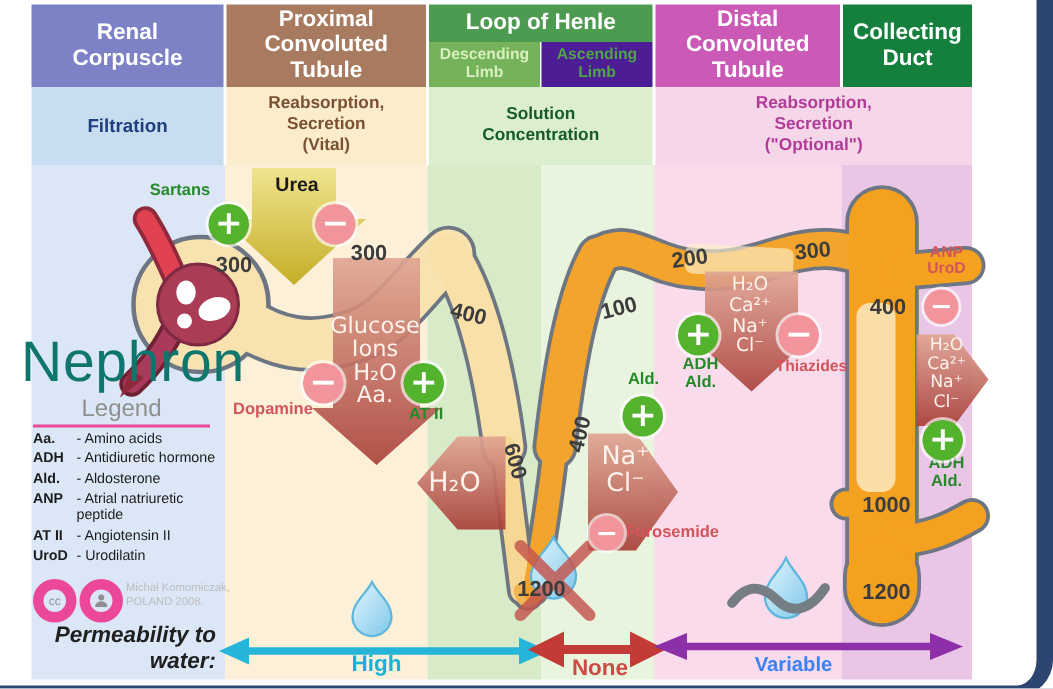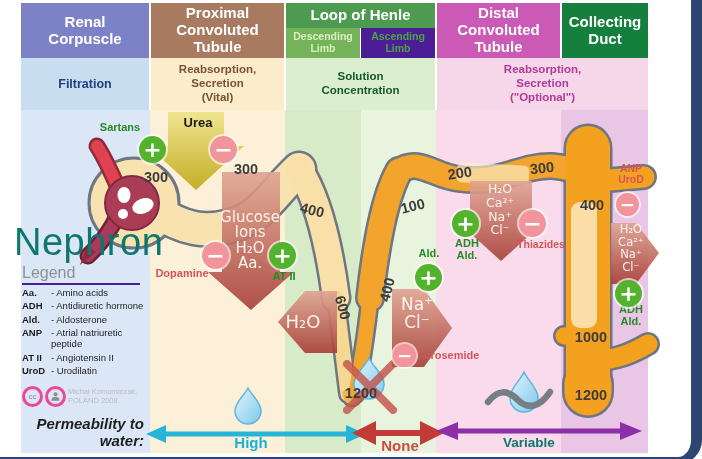--- a/index.html
+++ b/index.html
@@ -42,36 +42,36 @@
   .arrtxt{color:#fdf2ec;font-family:"DejaVu Sans",sans-serif;}
   .badge{position:absolute;width:27px;height:27px;border-radius:50%;display:flex;align-items:center;
          justify-content:center;color:#fff;font-weight:bold;font-size:22px;line-height:1;
          font-family:"DejaVu Sans",sans-serif;box-shadow:0 0 0 2px rgba(255,255,255,0.65);}
   .badge.plus{background:#54b32d;}
   .badge.minus{background:#f2949c;}
   .badge.small{width:23px;height:23px;font-size:18px;}
   
   #title{left:14px;top:222px;width:170px;font-size:38px;color:#0f766e;text-align:left;letter-spacing:0.5px;}
   #legend{position:absolute;left:22px;top:264px;width:126px;}
-  #legend .lg-title{font-size:16px;color:#909090;border-bottom:2px solid #4c1d95;padding-bottom:1px;
-                    margin-bottom:3px;width:118px;}
+  #legend .lg-title{font-size:16px;color:#909090;border-bottom:2px solid #ec4899;padding-bottom:1px;
+                    margin-bottom:3px;width:118px;text-align:center;}
   .lg-row{display:flex;margin-bottom:2.5px;font-size:9.5px;color:#1c1c1c;line-height:1.15;}
   .lg-abbr{width:29px;flex:none;font-weight:bold;}
   .lg-desc{white-space:pre-line;}
   #credit{position:absolute;left:22px;top:386px;display:flex;align-items:flex-start;gap:2px;}
-  .cc-badge{width:15px;height:15px;border:3px solid #ec4899;border-radius:50%;color:#8f8f8f;
+  .cc-badge{width:15px;height:15px;border:7px solid #ec4899;border-radius:50%;color:#8f8f8f;
             font-size:8px;font-weight:normal;display:flex;align-items:center;justify-content:center;flex:none;}
   .credit-text{font-size:7.5px;color:#bcbcbc;white-space:pre-line;line-height:1.25;padding-top:1px;}
   
   #perm-label{left:20px;top:416px;width:124px;font-style:italic;font-weight:bold;font-size:15px;
               color:#1f1f1f;text-align:right;line-height:1.12;}
   .zone{font-weight:bold;}
   #zone-high{left:226px;top:435px;width:50px;color:#18b2d8;font-size:15px;}
   #zone-none{left:376px;top:438px;width:48px;color:#cc4b44;font-size:15px;}
-  #zone-var{left:494px;top:436px;width:70px;color:#0f766e;font-size:13.5px;}
+  #zone-var{left:494px;top:436px;width:70px;color:#3b82f6;font-size:13.5px;}
   
   #frame{position:absolute;left:-24px;top:-24px;width:715px;height:481px;
          border-right:11px solid #2c4571;border-bottom:7px solid #2c4571;
          border-radius:0 0 24px 0;pointer-events:none;}
 </style>
 </head>
 <body>
 
 <div id="canvas">
 

